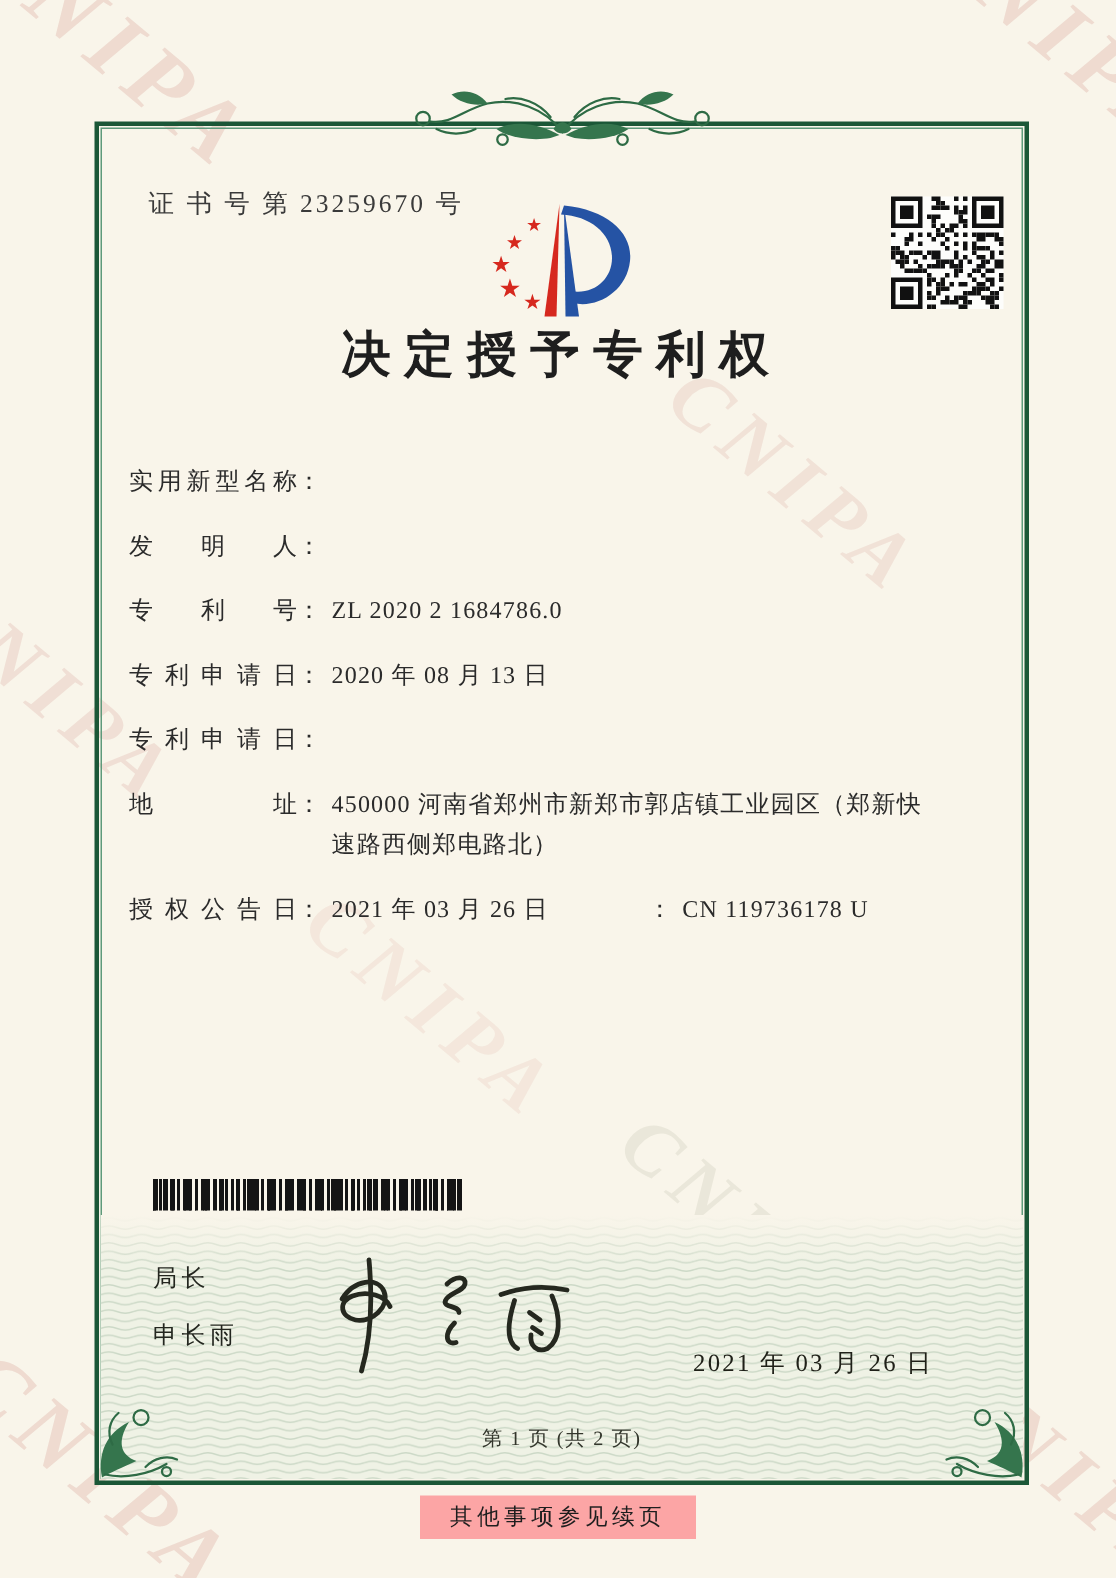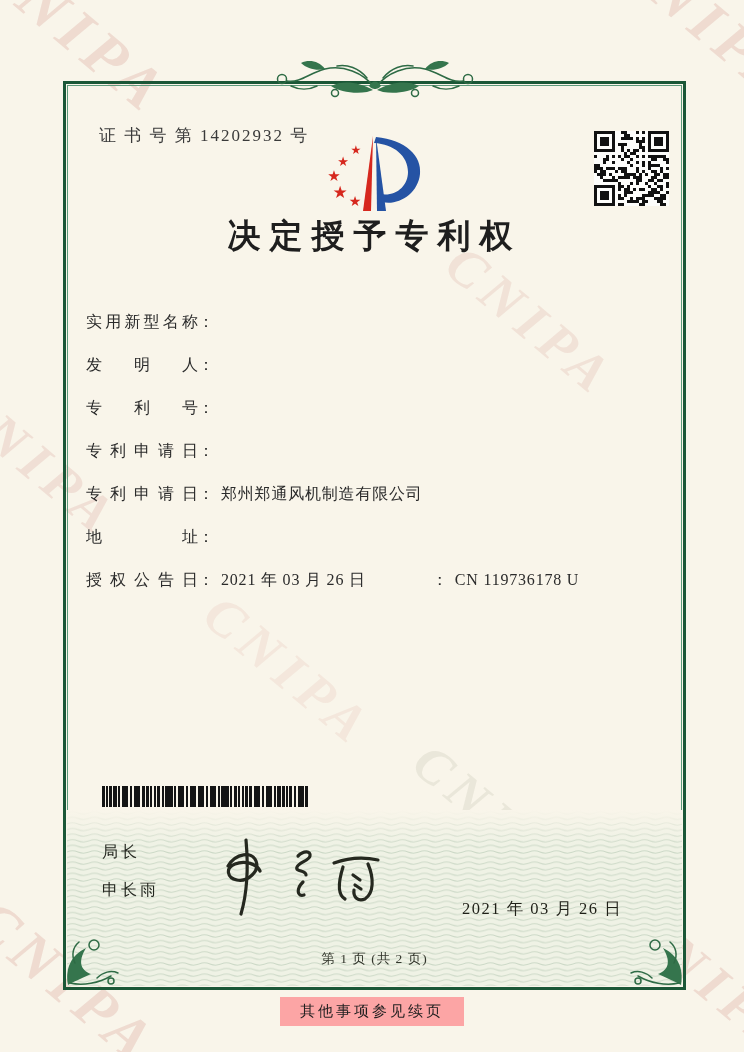--- a/index.html
+++ b/index.html
@@ -154,21 +154,21 @@
       <g fill="none" stroke="#2e6b45" stroke-width="1.5" stroke-linecap="round">
         <path d="M7,52 C4,36 10,22 25,15 C17,28 19,37 30,41 C21,45 12,49 7,52 Z" fill="#35754d" stroke="none"></path>
         <circle cx="33" cy="12" r="5"></circle>
         <path d="M9,50 C22,53 38,50 50,43"></path>
         <path d="M36,45 C42,39 50,37 57,40"></path>
         <path d="M14,30 C10,22 12,14 18,9"></path>
         <circle cx="50" cy="48" r="3"></circle>
       </g>
     </svg>
 
-    <div class="cert-no">证 书 号 第 14202932 号</div>
+    <div class="cert-no">证 书 号 第 23259670 号</div>
 
     <div class="qr">
       <div class="fp fp1"></div>
         <div class="fp fp2"></div>
         <div class="fp fp3"></div>
       <div class="qr-modules">
           <div class="mod" style="left: 27px; top: 0px;"></div>
           <div class="mod" style="left: 30px; top: 0px;"></div>
           <div class="mod" style="left: 42px; top: 0px;"></div>
           <div class="mod" style="left: 48px; top: 0px;"></div>
@@ -380,33 +380,35 @@
         <span class="flabel">实用新型名称</span>
           <span class="fcolon">：</span>
       </div>
       <div class="frow">
         <span class="flabel">发明人</span>
           <span class="fcolon">：</span>
       </div>
       <div class="frow">
         <span class="flabel">专利号</span>
           <span class="fcolon">：</span>
+        <span class="fvalue">ZL 2020 2 1684786.0</span>
       </div>
       <div class="frow">
         <span class="flabel">专利申请日</span>
           <span class="fcolon">：</span>
+        <span class="fvalue">2020 年 08 月 13 日</span>
       </div>
       <div class="frow">
         <span class="flabel">专利申请日</span>
           <span class="fcolon">：</span>
-        <span class="fvalue">郑州郑通风机制造有限公司</span>
       </div>
       <div class="frow">
         <span class="flabel">地址</span>
           <span class="fcolon">：</span>
+        <span class="fvalue fvalue-wrap">450000 河南省郑州市新郑市郭店镇工业园区（郑新快速路西侧郑电路北）</span>
       </div>
       <div class="frow frow-split">
         <span class="pair">
           <span class="flabel">授权公告日</span>
             <span class="fcolon">：</span>
           <span class="fvalue">2021 年 03 月 26 日</span>
         </span>
         <span class="pair pair2">
             <span class="fcolon">：</span>
           <span class="fvalue">CN 119736178 U</span>

